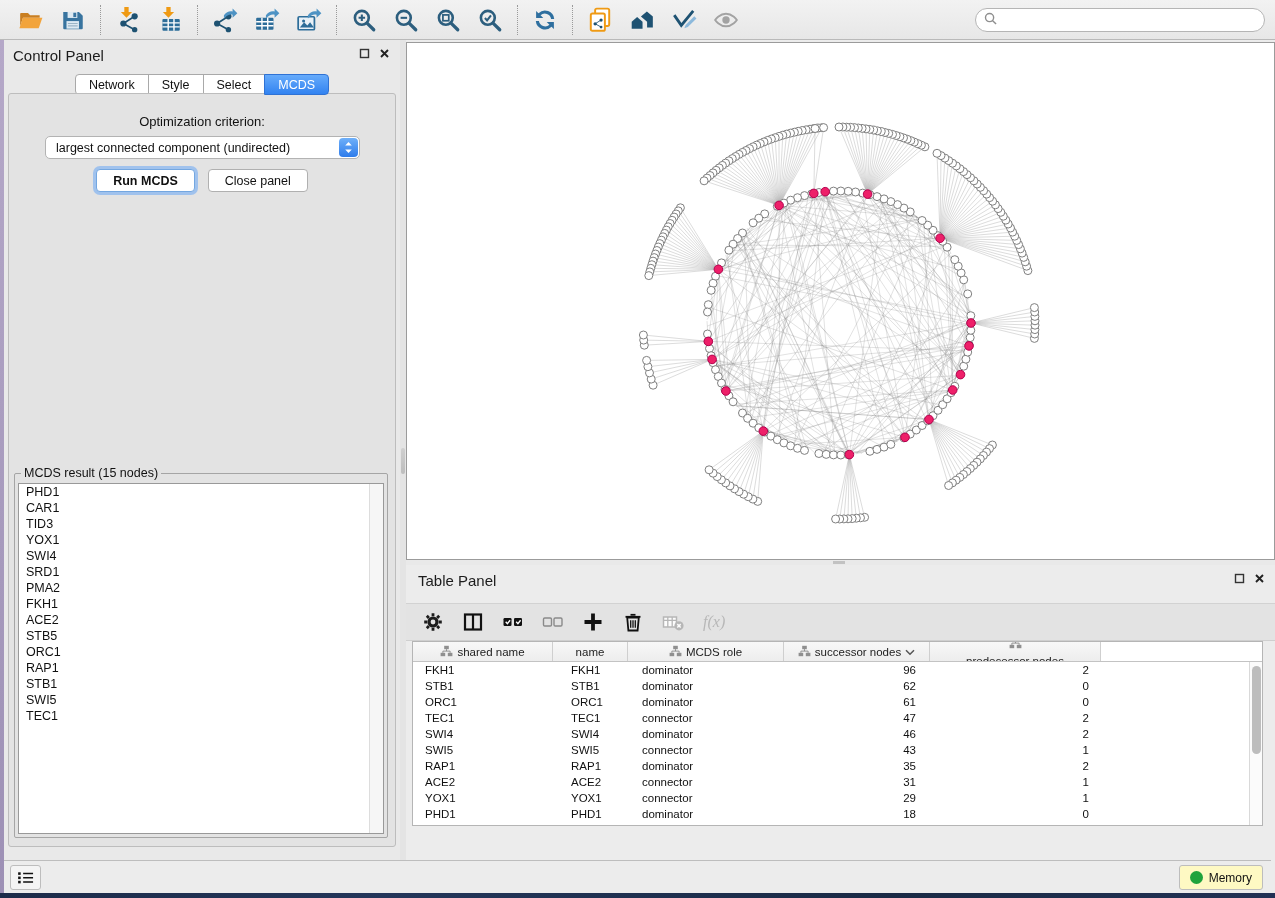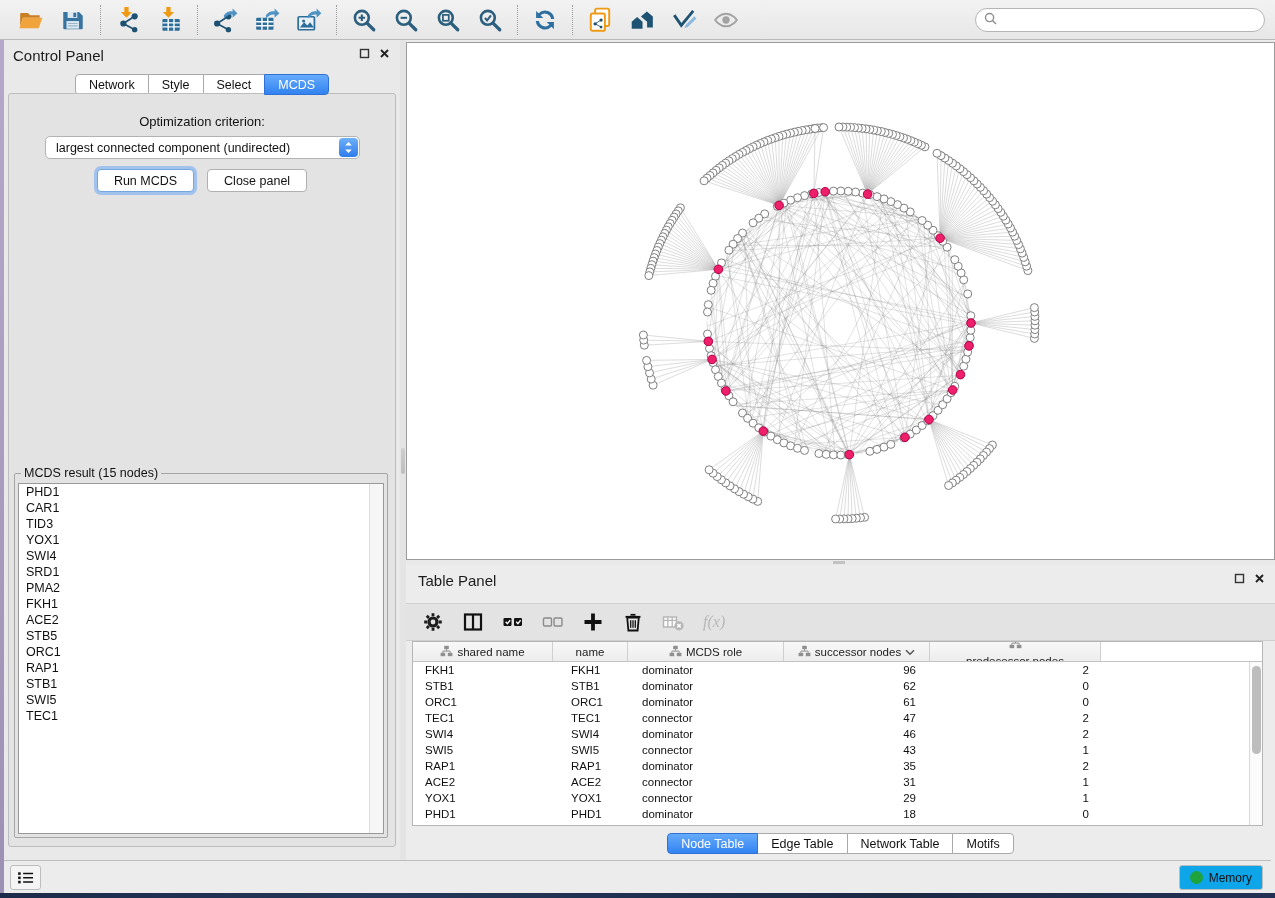--- a/index.html
+++ b/index.html
@@ -49,21 +49,21 @@
     font-size:13px; color:#111; }
   .dropdown { position:absolute; left:36px; top:42px; width:315px; height:23px; background:#fff;
     border:1px solid #b3b3b3; border-radius:5px; display:flex; align-items:center; cursor:pointer; }
   .dropdown .dd-text { flex:1; font-size:12.5px; padding-left:10px; color:#111;
     white-space:nowrap; overflow:hidden; }
   .dd-stepper { width:19px; height:19px; margin-right:1px; border-radius:4px;
     background:linear-gradient(#6fb0f9,#2e7ceb); display:flex; align-items:center; justify-content:center; }
   .btn-row { position:absolute; left:0; top:75px; width:100%; display:flex; justify-content:center; gap:13px; }
   .pbtn { height:23px; padding:0 16px; background:#fff; border:1px solid #b0b0b0; border-radius:4px;
     font-size:12.5px; font-family:"Liberation Sans",sans-serif; color:#111; cursor:pointer; }
-  .pbtn.focused { border-color:#74a7e0; box-shadow:0 0 0 3px rgba(106,168,245,.55); }
+  .pbtn.focused { border-color:#74a7e0; box-shadow:0 0 0 3px rgba(106,168,245,.55);font-weight:bold; }
 
   .result-box { position:absolute; left:5px; top:372px; width:374px; height:372px;
     border:1px solid #a5a5a5; border-radius:2px; }
   .result-box legend { font-size:12.5px; color:#111; margin-left:6px; padding:0 3px; }
   .result-list { position:absolute; left:3px; top:3px; right:3px; bottom:3px;
     background:#fff; border:1px solid #999; overflow:hidden; }
   .result-scroll { position:absolute; right:0; top:0; bottom:0; width:14px;
     background:#f6f6f6; border-left:1px solid #ddd; }
   .ritem { font-size:12.5px; line-height:16px; padding-left:7px; color:#111; cursor:default; }
 
@@ -107,21 +107,21 @@
   .tthumb { position:absolute; left:2px; top:4px; width:9px; height:88px;
     background:#bdbdbd; border-radius:5px; cursor:pointer; }
   .tp .seg-row { top:268px; }
 
   
   .statusbar { position:absolute; left:4px; top:860px; width:1267px; height:33px;
     background:#ececec; border-top:1px solid #bdbdbd; }
   .sbtn { position:absolute; left:6px; top:4px; width:31px; height:25px; background:#f4f4f4;
     border:1px solid #bdbdbd; border-radius:3px; display:flex; align-items:center;
     justify-content:center; cursor:pointer; }
-  .membtn { position:absolute; right:8px; top:4px; height:25px; padding:0 10px; background:#0ea5e9;
+  .membtn { position:absolute; right:8px; top:4px; height:25px; padding:0 10px; background:#fef9c3;
     border:1px solid #bdbdbd; border-radius:3px; display:flex; align-items:center; gap:6px;
     font-size:12px; color:#111; cursor:pointer; }
   .memdot { width:13px; height:13px; border-radius:50%; background:#1fa33c; }
 </style>
 </head>
 <body>
 
 <div class="toolbar">
   <div id="main-toolbar-icons" style="display:flex;align-items:center;">
       <div style="width:10px"></div>
@@ -1268,26 +1268,20 @@
           <div class="tcell" style="width: 75px; padding-left: 18px;">PHD1</div>
           <div class="tcell" style="width: 156px; padding-left: 14px;">dominator</div>
           <div class="tcell" style="width: 146px; text-align: right; padding-right: 14px;">18</div>
           <div class="tcell" style="width: 171px; text-align: right; padding-right: 12px;">0</div>
         </div>
       </div>
     <div class="tscroll">
       <div class="tthumb"></div>
     </div>
   </div>
-  <div class="seg-row" id="tp-tabs">
-      <button class="seg active">Node Table</button>
-      <button class="seg">Edge Table</button>
-      <button class="seg">Network Table</button>
-      <button class="seg">Motifs</button>
-    </div>
 </div>
 
 <div class="statusbar">
   <div class="sbtn">
     <svg width="19" height="17" viewBox="0 0 20 18">
       <g stroke="#111" stroke-width="1.7">
           <path d="M7.5 4.7h10.5M7.5 9.2h10.5M7.5 13.7h10.5"></path>
         </g>
       <g fill="#111">
           <rect x="2.2" y="3.5" width="2.7" height="2.7"></rect>

